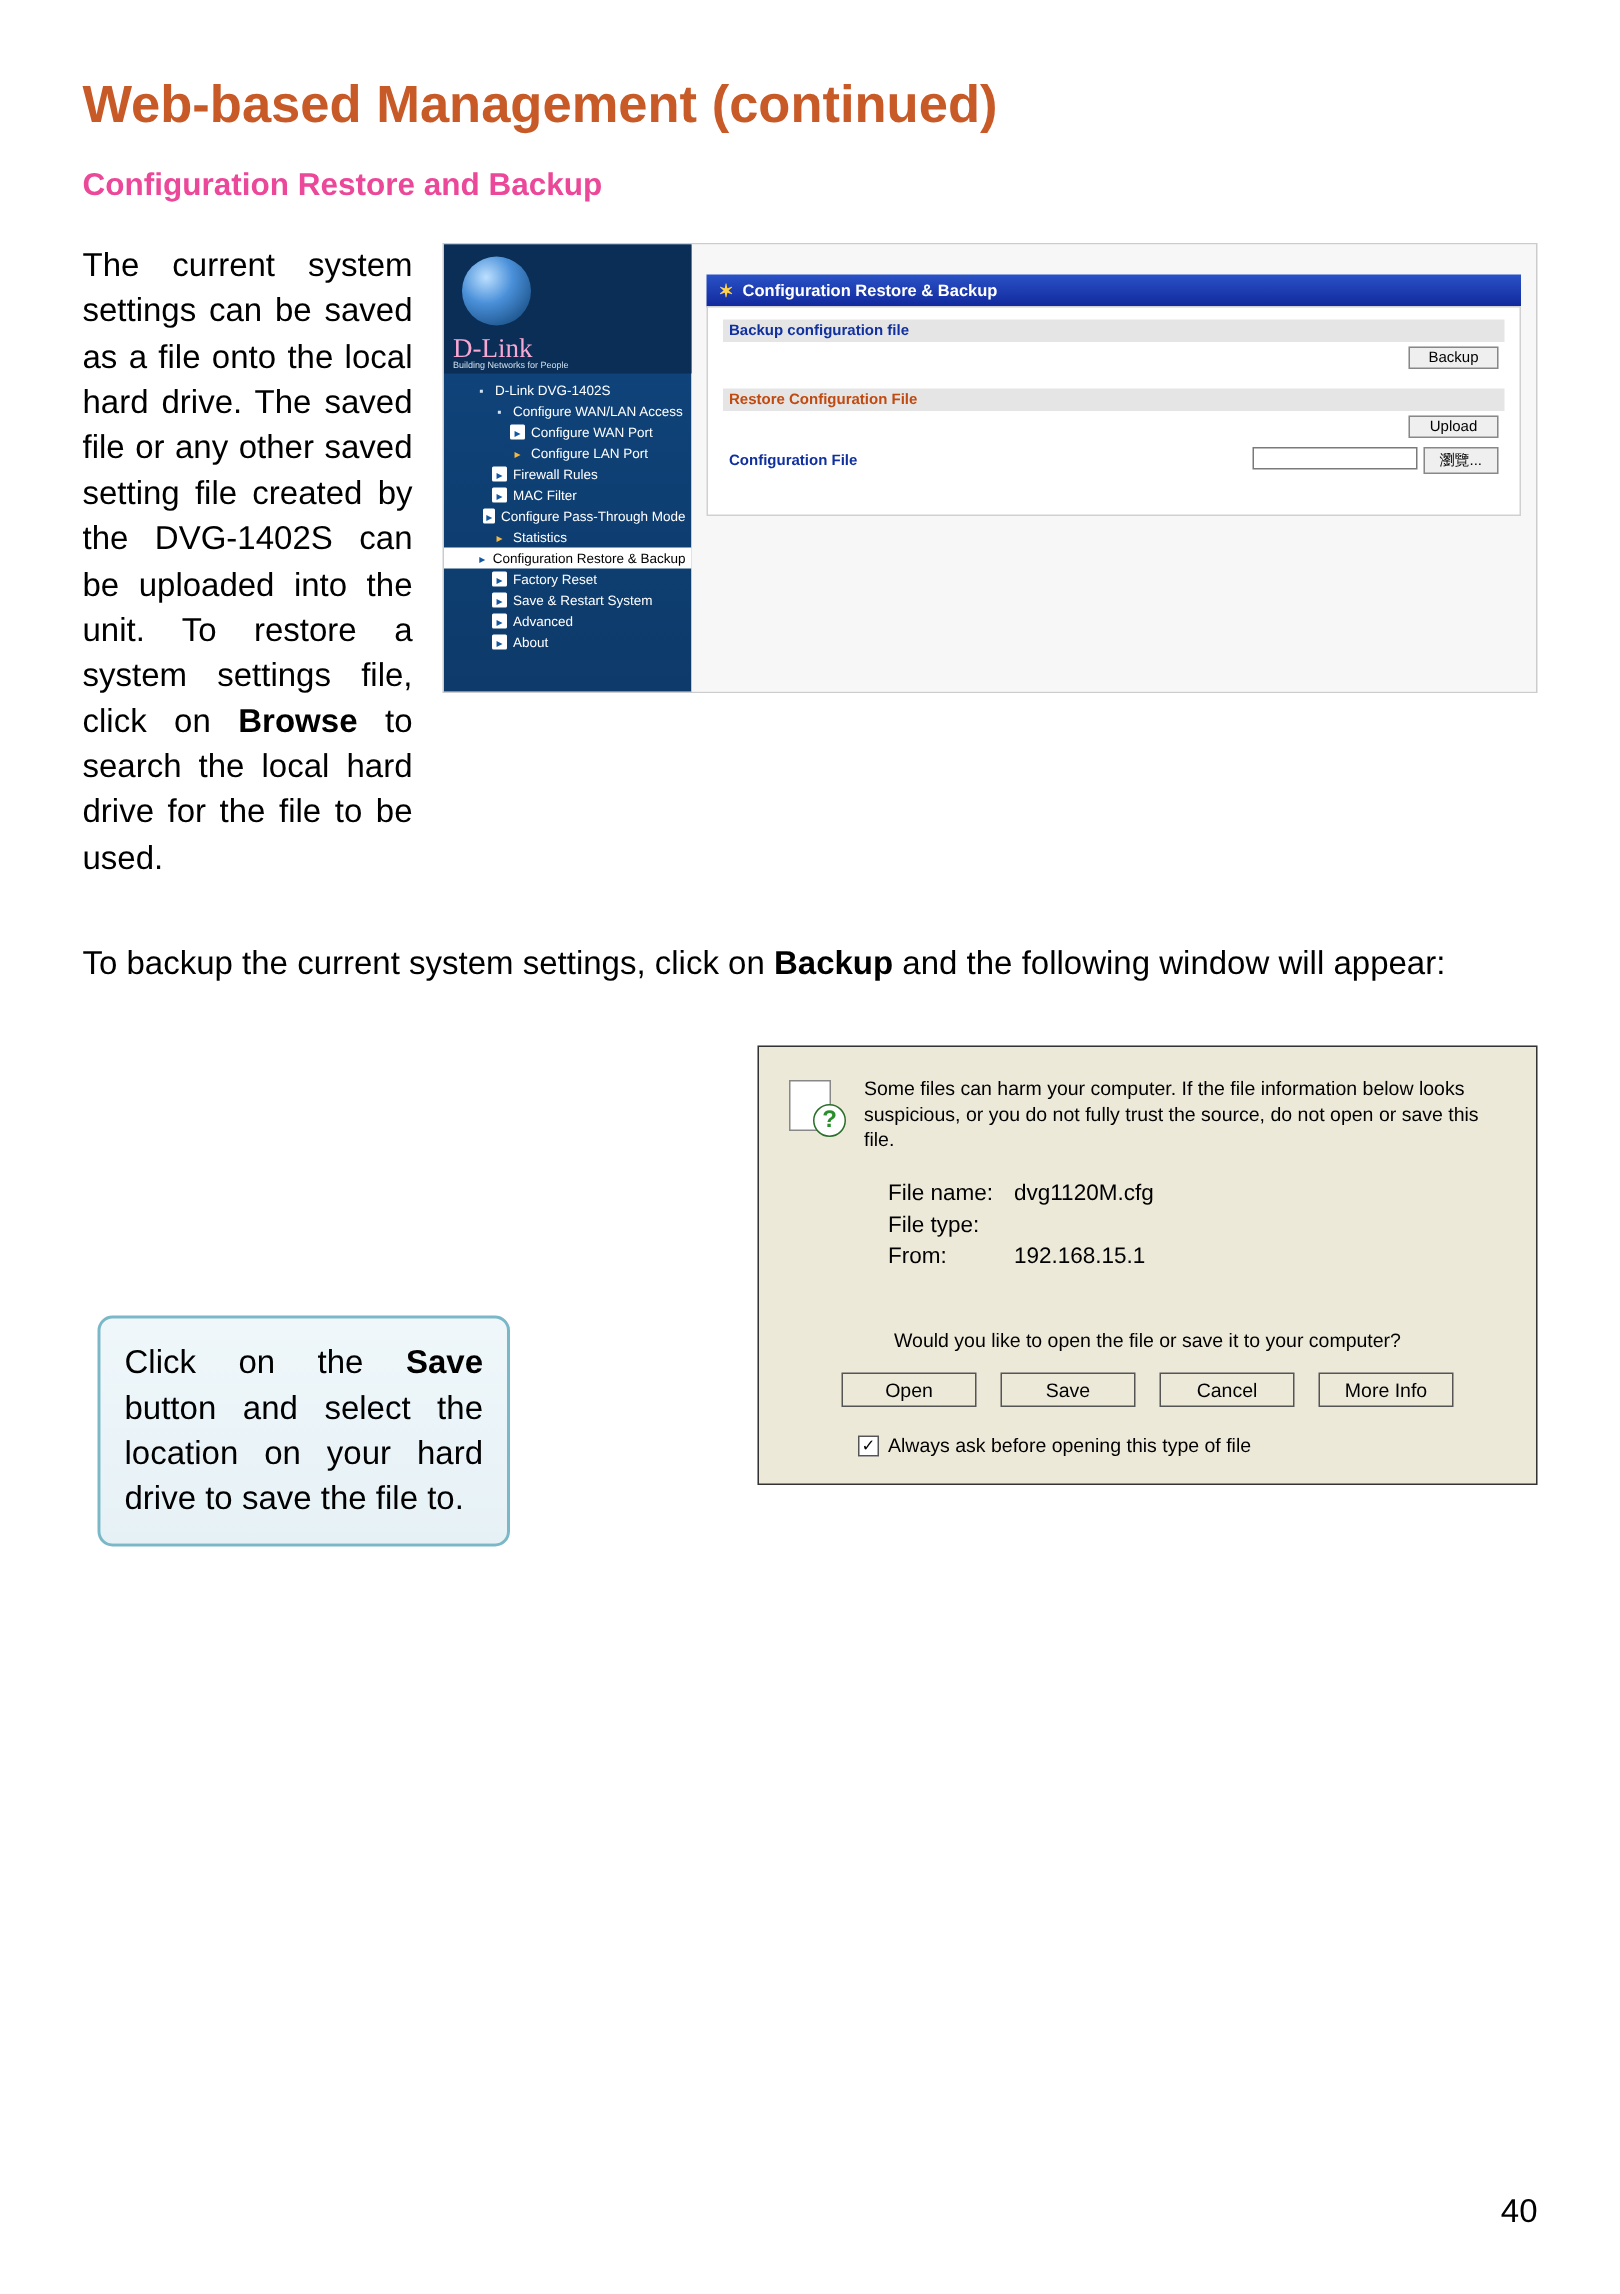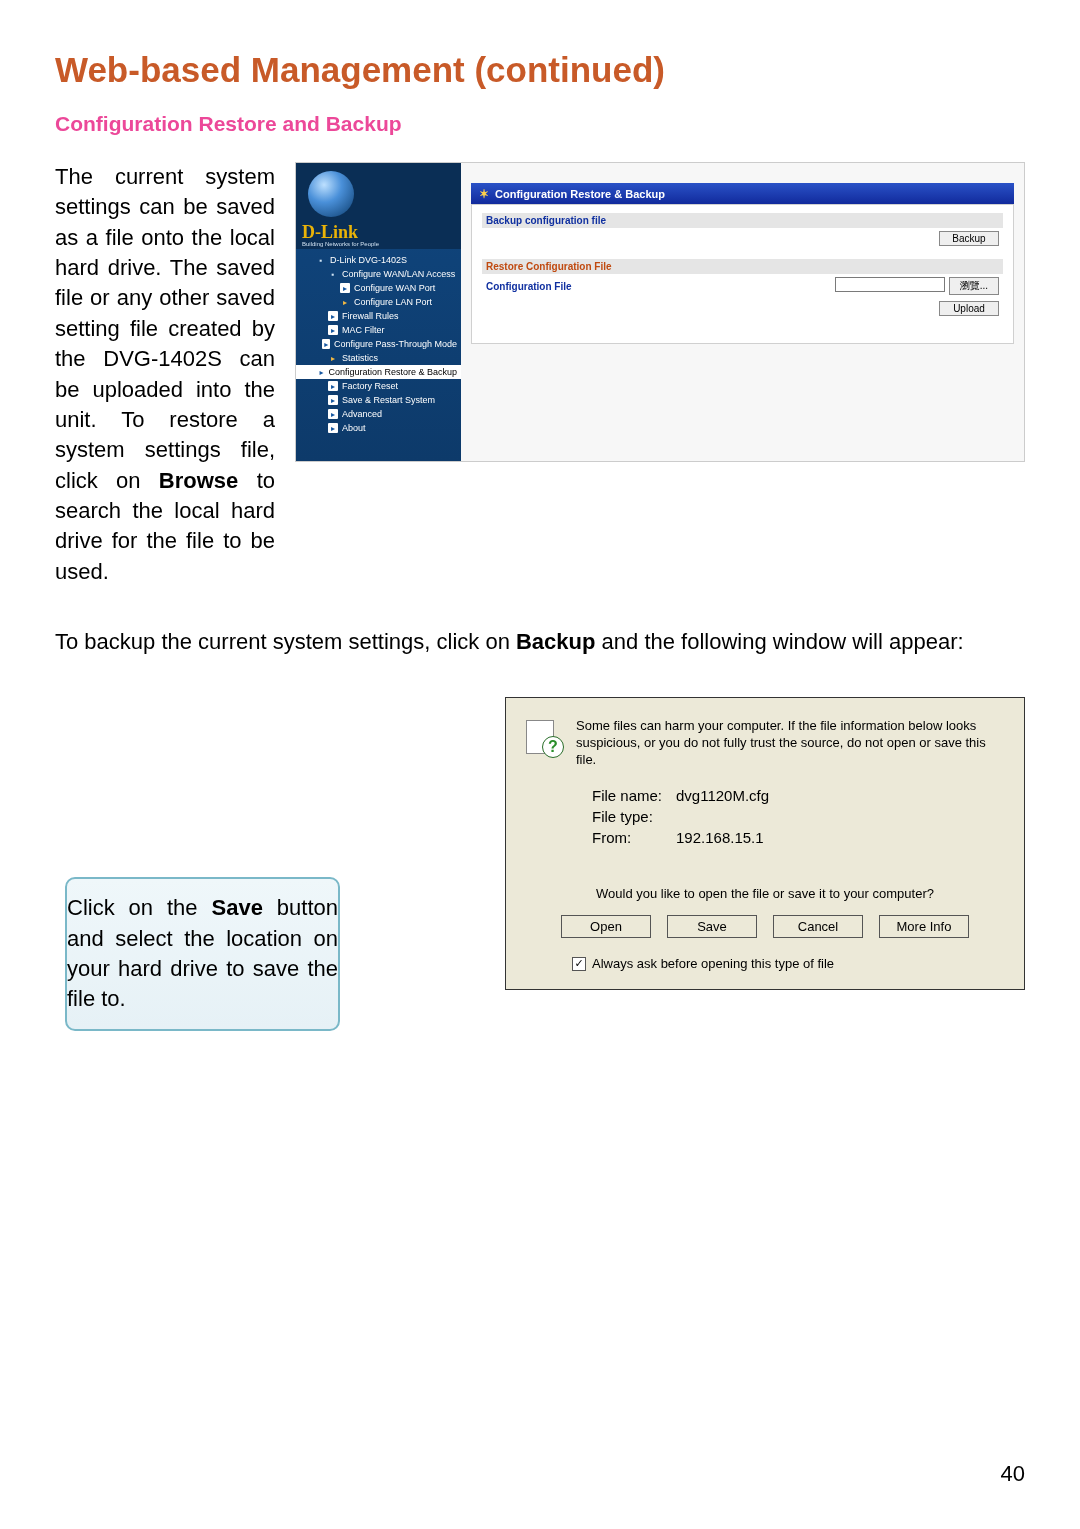--- a/index.html
+++ b/index.html
@@ -69,23 +69,23 @@
     position: absolute;
     top: 8px;
     left: 12px;
     width: 46px;
     height: 46px;
     border-radius: 50%;
     background: radial-gradient(circle at 35% 30%, #bde0ff 0%, #4a90d9 40%, #0a3a6a 100%);
   }
   .router-logo-area .brand {
     font-family: "Times New Roman", serif;
-    font-weight: bold;
+    font-weight: normal;
     font-size: 18px;
-    color: #eab308;
+    color: #f9a8d4;
     line-height: 1;
   }
   .router-logo-area .tagline {
     font-size: 6px;
     color: #cfe0f0;
   }
   .router-tree {
     padding: 4px 0;
   }
   .tree-row {
@@ -190,21 +190,21 @@
     align-items: flex-start;
     gap: 80px;
   }
   .callout {
     margin-top: 180px;
     margin-left: 10px;
     width: 275px;
     background: linear-gradient(#eff7fa, #e6f1f6);
     border: 2px solid #7ab8c8;
     border-radius: 10px;
-    padding: 14px 0;
+    padding: 14px 16px;
     font-size: 22px;
     line-height: 1.38;
     text-align: justify;
   }
   .callout .bold { font-weight: bold; }
   .file-dialog {
     width: 520px;
     border: 1px solid #333;
     background: #ece9d8;
     font-family: Tahoma, Arial, sans-serif;
@@ -426,29 +426,29 @@
         <div class="sub-block">
           <div class="sub-header">Backup configuration file</div>
           <div class="sub-row">
             <span></span>
             <button class="winbtn">Backup</button>
           </div>
         </div>
         <div class="sub-block">
           <div class="sub-header orange">Restore Configuration File</div>
           <div class="sub-row">
+            <span></span>
+            <button class="winbtn">Upload</button>
+          </div>
+          <div class="sub-row">
             <span class="sub-label">Configuration File</span>
             <span style="display:flex;gap:4px;">
               <input class="wininput" type="text" style="">
               <button class="winbtn" style="min-width:44px;">瀏覽...</button>
             </span>
-          </div>
-          <div class="sub-row">
-            <span></span>
-            <button class="winbtn">Upload</button>
           </div>
         </div>
       </div>
     </div>
   </div>
 </div>
 
 <p class="full-para">
   <span>To backup the current system settings, click on </span><span class="bold">Backup</span><span> and the following window will appear:</span>
 </p>

